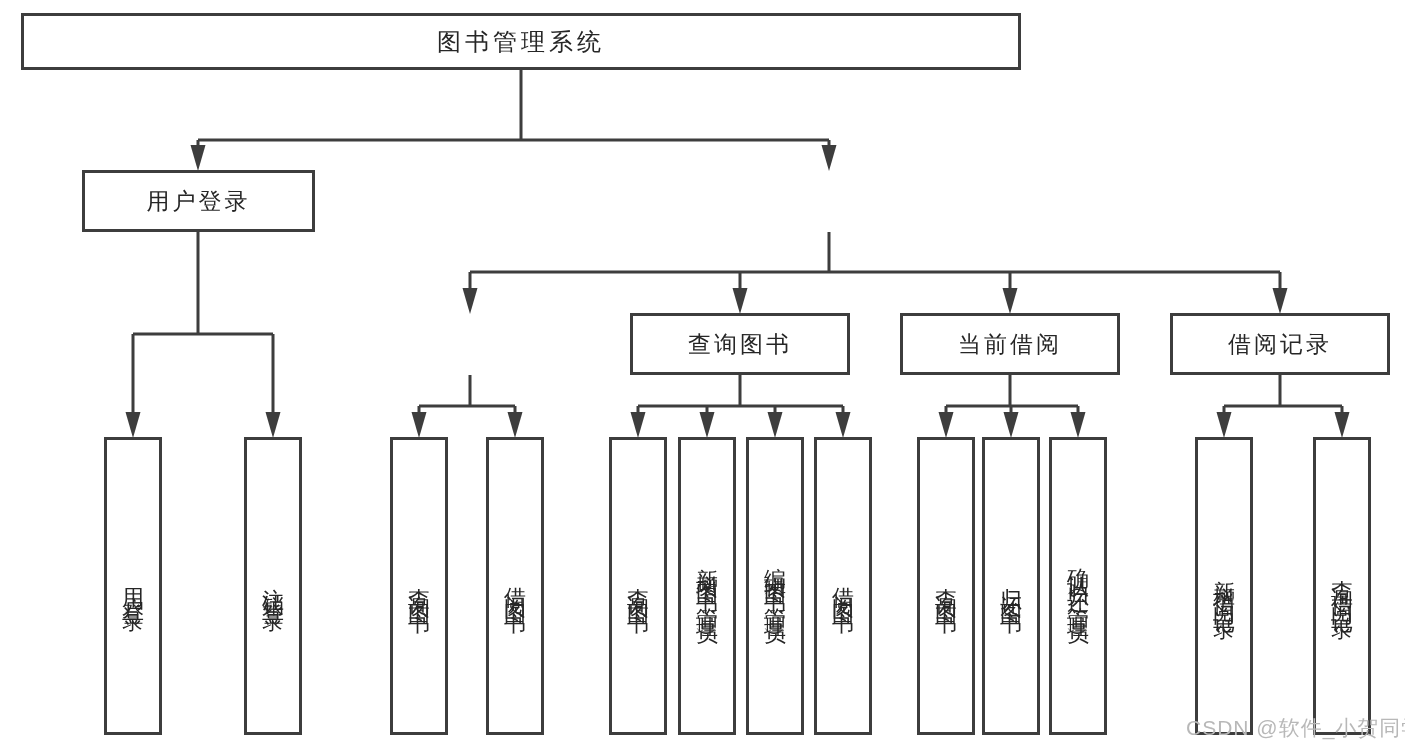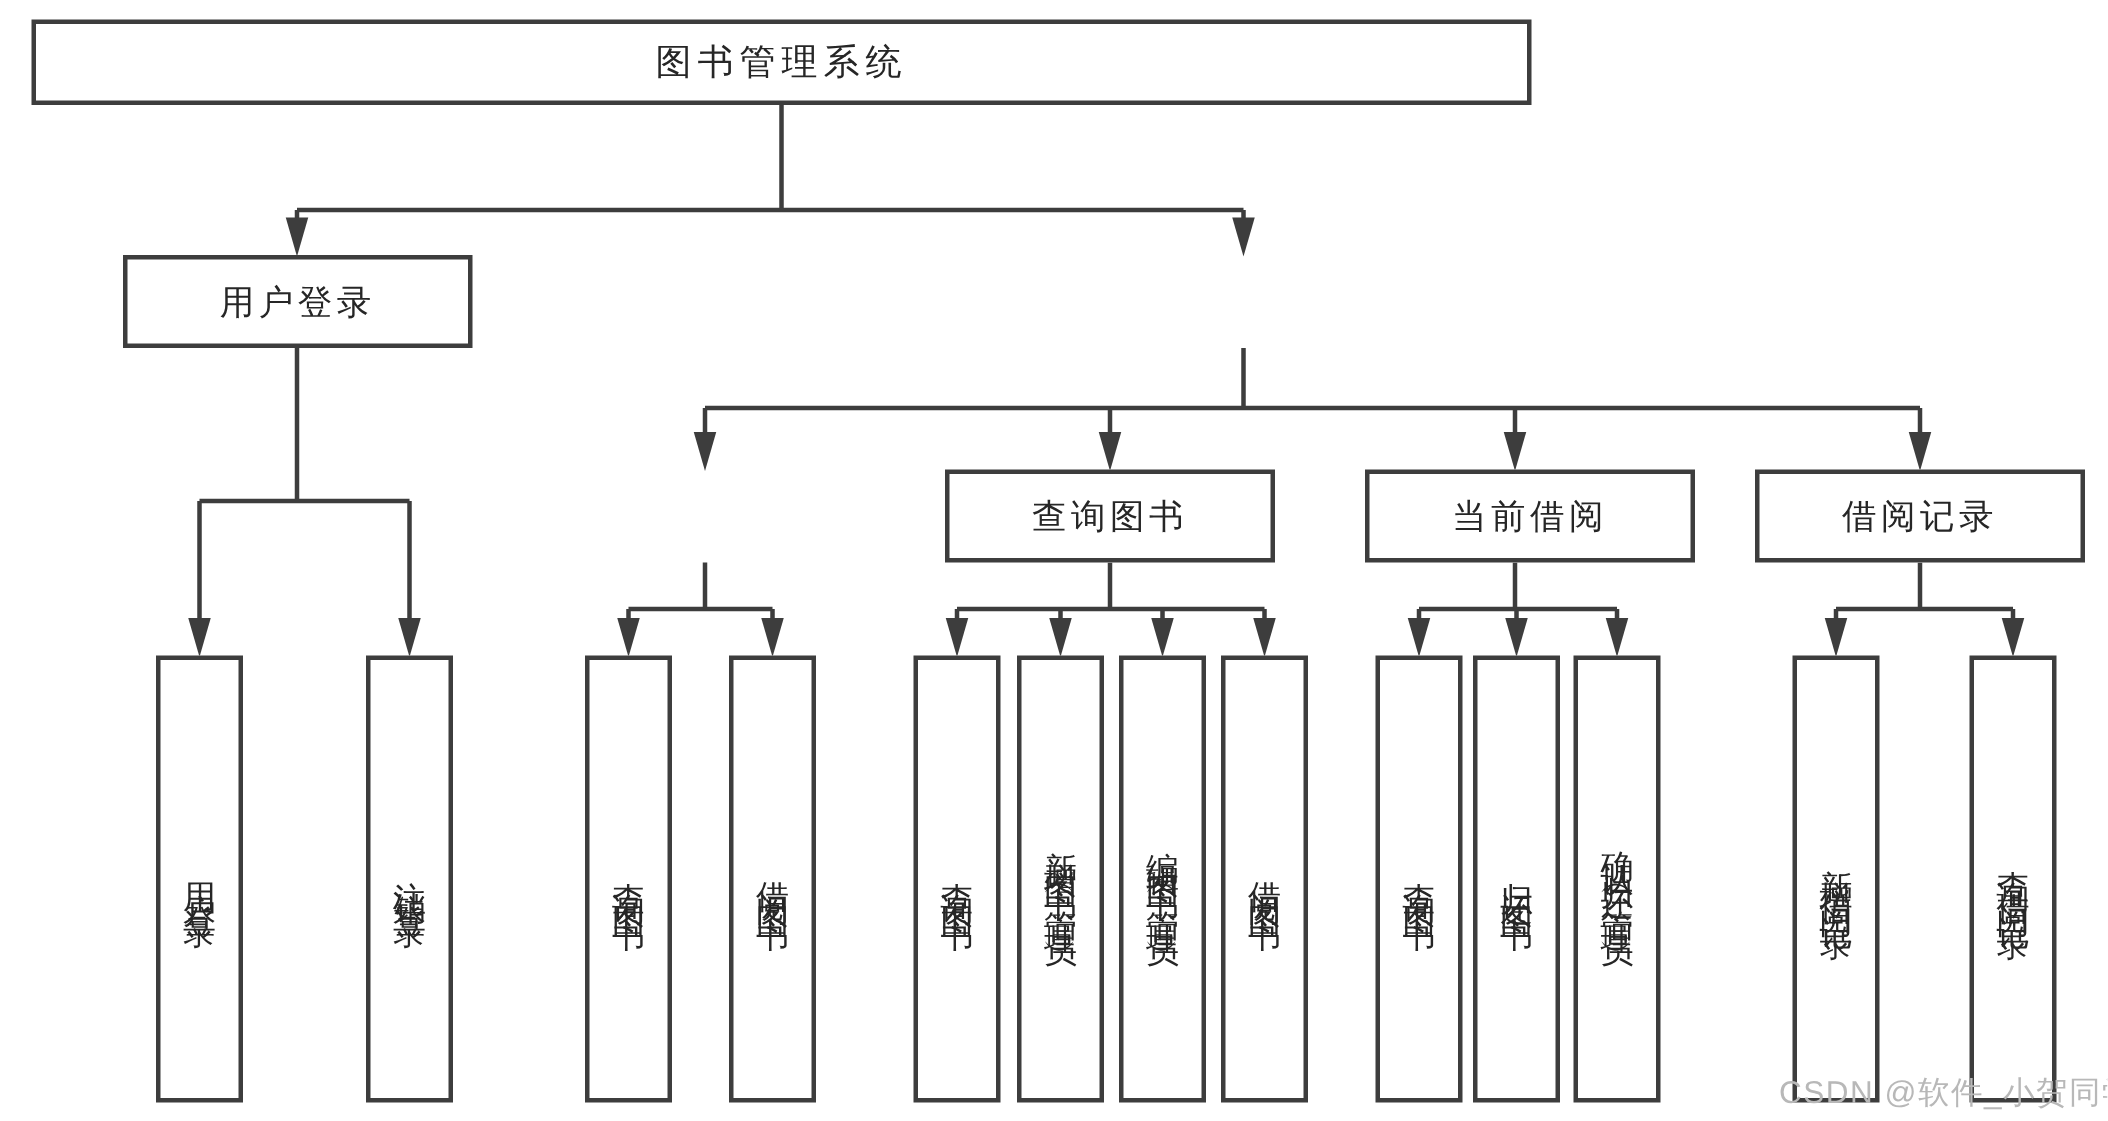--- a/index.html
+++ b/index.html
@@ -73,21 +73,21 @@
         <polygon points="1216.5,412 1231.5,412 1224,438"></polygon>
         <polygon points="1334.5,412 1349.5,412 1342,438"></polygon>
       </g>
   </svg>
 
   <div class="node root" style="left:21px;top:13px;width:1000px;height:57px;">图书管理系统</div>
 
   <div class="node" style="left:82px;top:170px;width:233px;height:62px;">用户登录</div>
 
   <div class="node" style="left:630px;top:313px;width:220px;height:62px;">查询图书</div>
-  <div class="node" style="left:900px;top:313px;width:220px;height:62px;margin-left:10px;">当前借阅</div>
+  <div class="node" style="left:900px;top:313px;width:220px;height:62px;">当前借阅</div>
   <div class="node" style="left:1170px;top:313px;width:220px;height:62px;">借阅记录</div>
 
   <div class="node v" style="left:104px;top:437px;width:58px;height:298px;">用户登录</div>
   <div class="node v" style="left:244px;top:437px;width:58px;height:298px;">注销登录</div>
 
   <div class="node v" style="left:390px;top:437px;width:58px;height:298px;">查询图书</div>
   <div class="node v" style="left:486px;top:437px;width:58px;height:298px;">借阅图书</div>
 
   <div class="node v" style="left:609px;top:437px;width:58px;height:298px;">查询图书</div>
   <div class="node v" style="left:678px;top:437px;width:58px;height:298px;">新增图书（管理员）</div>

